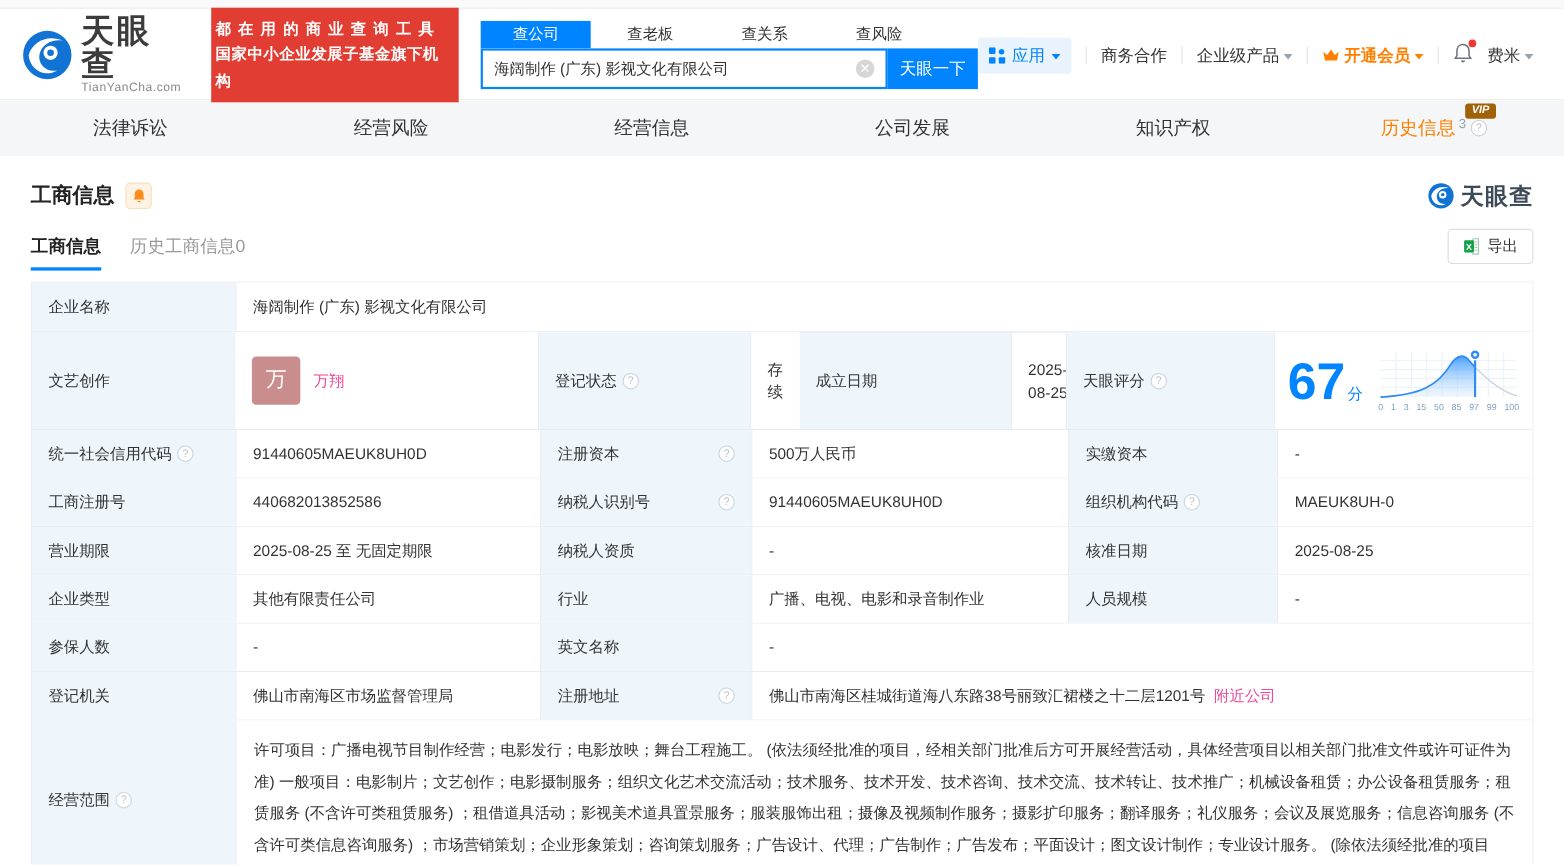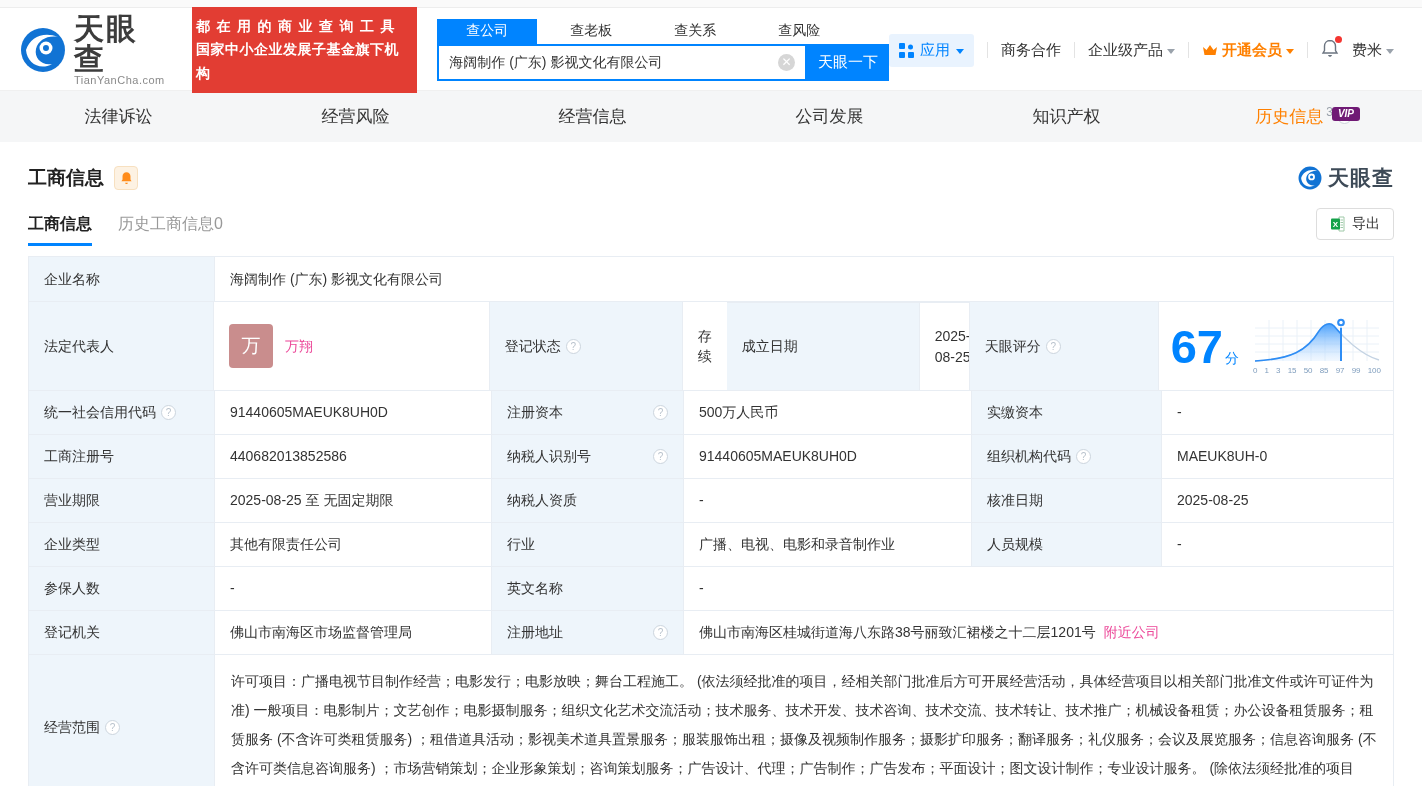--- a/index.html
+++ b/index.html
@@ -34,21 +34,21 @@
   .bell-wrap { position:relative; cursor:pointer; }
   .red-dot { position:absolute; top:-3px; right:-3px; width:7px; height:7px; background:#f43530; border-radius:50%; }
 
   
   .main-tabs { display:flex; background:#f5f6f7; height:52px; border-top:1px solid #f0f0f0; }
   .mtab { flex:1; display:flex; align-items:center; justify-content:center; font-size:17px; color:#333; cursor:pointer; position:relative; }
   .mtab.active { background:#fff; color:#0084ff; font-weight:bold; }
   .mtab .cnt { font-size:12px; margin-left:3px; align-self:flex-start; margin-top:14px; }
   .mtab.history { color:#ff8000; }
   .mtab.history .cnt { color:#9aa2ab; font-weight:normal; }
-  .vip-badge { position:absolute; top:3px; right:62px; background:#701a75; color:#fff; font-size:10px; font-weight:bold; font-style:italic; padding:1px 6px 2px; border-radius:3px;margin-top:13px; }
+  .vip-badge { position:absolute; top:3px; right:62px; background:#a16207; color:#fff; font-size:10px; font-weight:bold; font-style:italic; padding:1px 6px 2px; border-radius:3px; }
   .q-icon { width:15px; height:15px; border:1px solid #ccd2d9; border-radius:50%; color:#b8bfc8; font-size:10px; line-height:14px; text-align:center; margin-left:4px; background:#fff; font-weight:normal; font-style:normal;}
 
   
   .section-head { display:flex; align-items:center; padding:22px 28px 0; }
   .section-title { font-size:19px; font-weight:bold; color:#222; }
   .bell-chip { margin-left:10px; width:24px; height:24px; background:#fdf2e3; border:1px solid #f7e0c0; border-radius:4px; display:flex; align-items:center; justify-content:center; cursor:pointer; }
   .wm-logo { margin-left:auto; display:flex; align-items:center; gap:6px; }
   .wm-logo .t { font-size:21px; font-weight:bold; color:#3d4a57; letter-spacing:1px; }
   .subtab-row { display:flex; align-items:flex-end; padding:16px 28px 0; }
   .subtab { font-size:16px; color:#999; cursor:pointer; padding-bottom:11px; position:relative; }
@@ -223,21 +223,21 @@
 </div>
 
 <div class="biz-table">
 
   <div class="trow">
     <div class="cell lab c1">企业名称</div>
     <div class="cell val grow bl">海阔制作 (广东) 影视文化有限公司</div>
   </div>
 
   <div class="trow" style="height:89px">
-    <div class="cell lab c1">法定代表人</div>
+    <div class="cell lab c1">文艺创作</div>
     <div class="cell val c2 bl">
       <div class="avatar">万</div>
       <a class="link">万翔</a>
     </div>
     <div class="mid-col bl">
       <div class="subrow">
         <div class="cell lab">
           <span>登记状态</span>
           <span class="help">?</span>
         </div>

